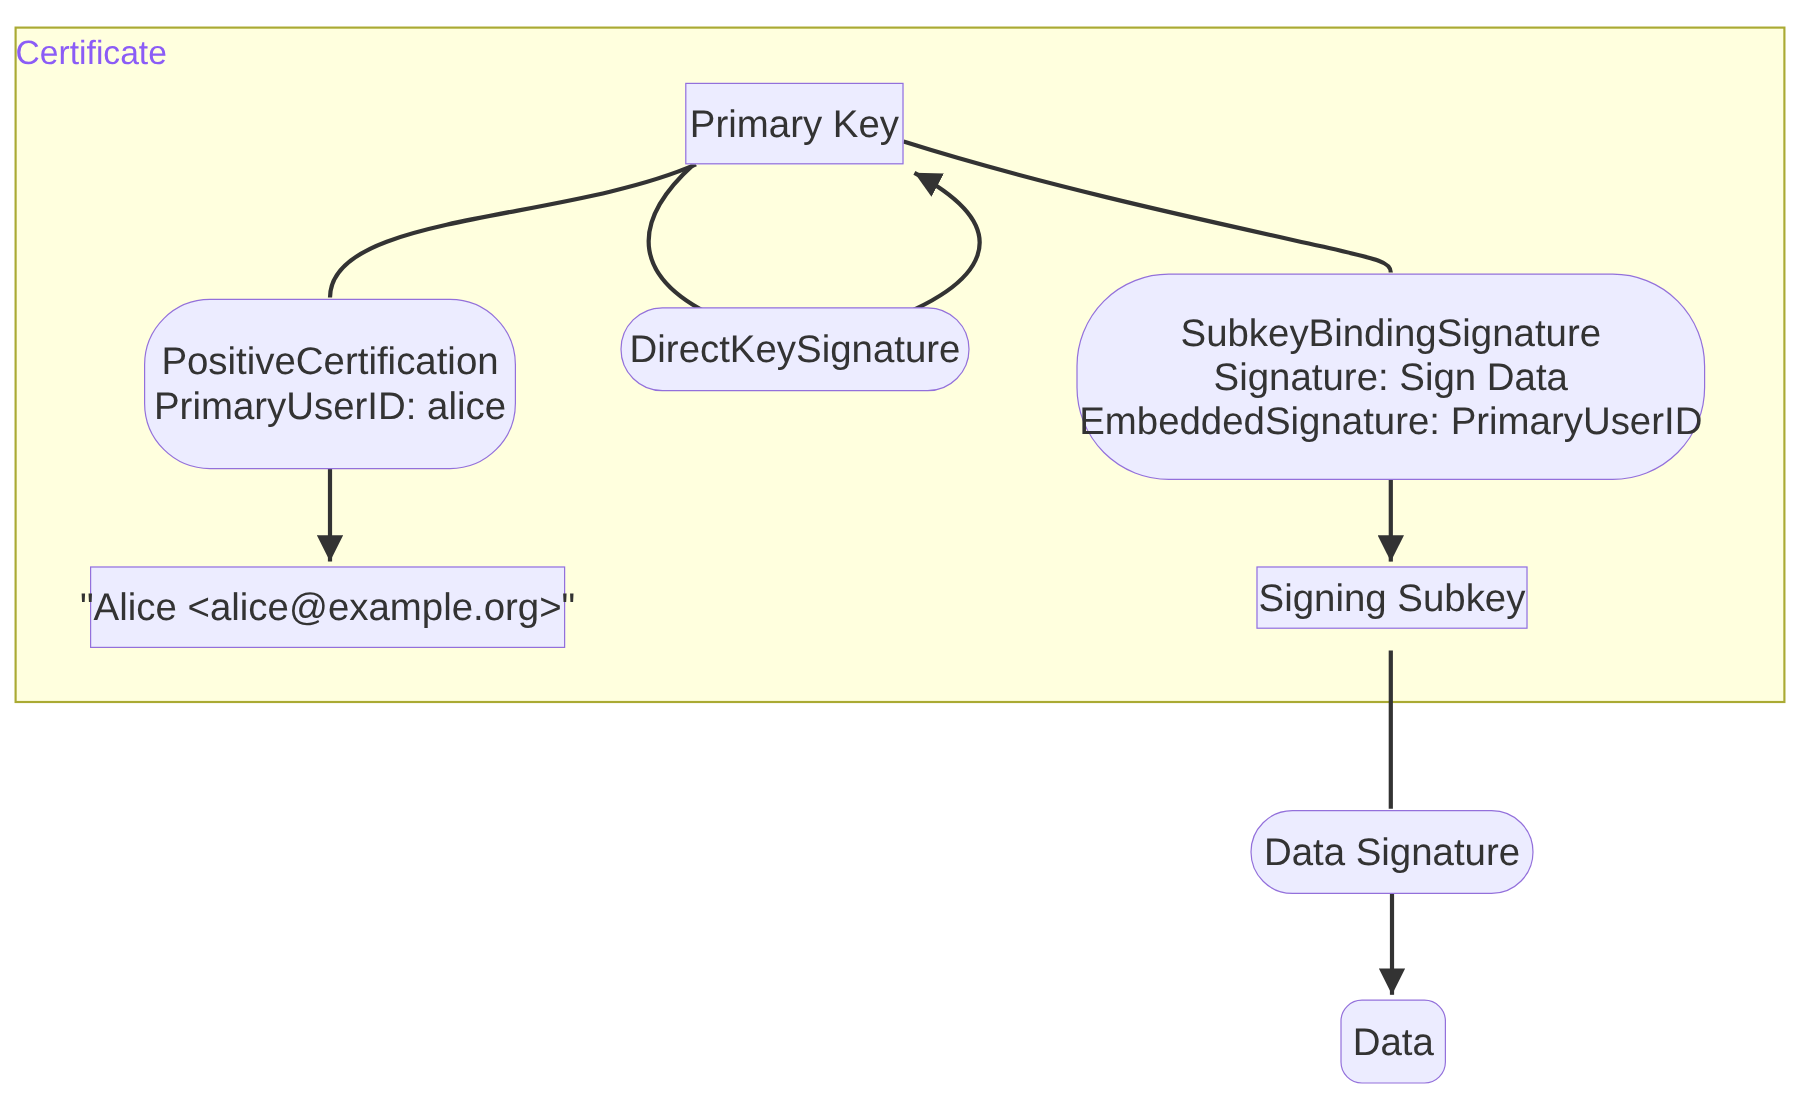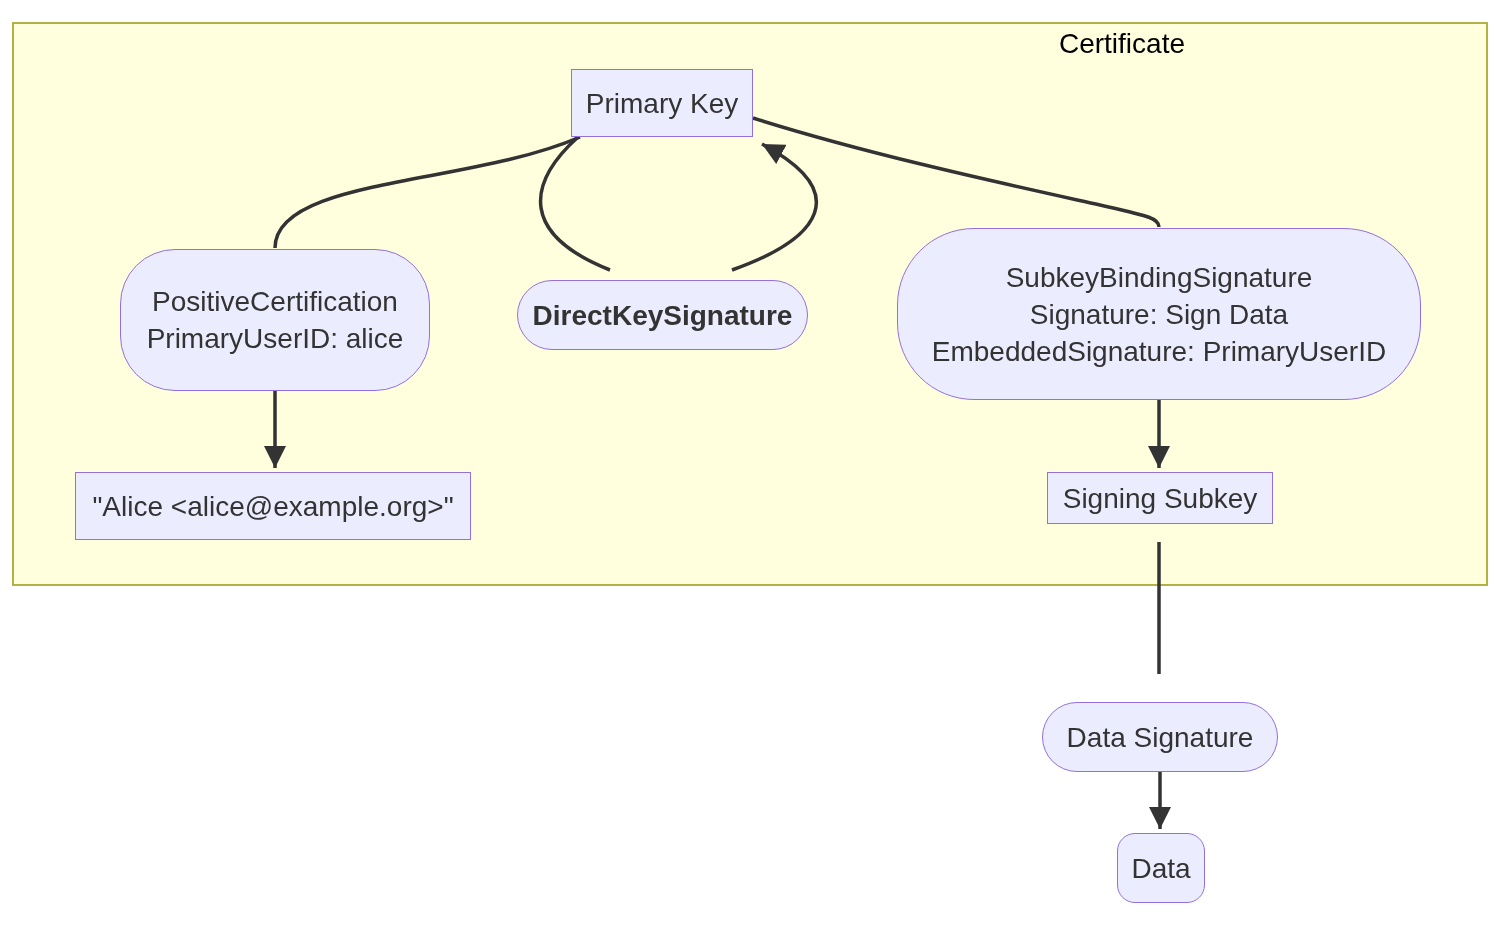--- a/index.html
+++ b/index.html
@@ -7,40 +7,40 @@
     position:relative;
     width:1500px;height:927px;
     background:#ffffff;
     font-family:"Liberation Sans", sans-serif;
     color:#333333;
     overflow:hidden;
   }
   .edges-svg{position:absolute;left:0;top:0;width:1500px;height:927px;}
   .cluster-label{
     position:absolute;left:13px;top:28px;width:1172px;
-    text-align:right;font-size:28px;line-height:32px;color:#000000;
+    text-align:left;font-size:28px;line-height:32px;color:#8b5cf6;
   }
   .node{
     position:absolute;
     box-sizing:border-box;
     background:#ececff;
     border:1.4px solid #9370db;
     display:flex;flex-direction:column;justify-content:center;align-items:center;
-    font-size:28px;line-height:37px;color:#333333;
+    font-size:32px;line-height:37px;color:#333333;
     text-align:center;white-space:nowrap;
   }
   .node .line{display:block;}
   
   .n-primary-key        {left:571px; top:69px;  width:182px; height:68px;}
   .n-positive-cert      {left:120px; top:249px; width:310px; height:142px; border-radius:55px;}
-  .n-direct-key-sig     {left:517px; top:280px; width:291px; height:70px;  border-radius:35px;font-weight:bold;}
+  .n-direct-key-sig     {left:517px; top:256px; width:291px; height:70px;  border-radius:35px;}
   .n-subkey-binding-sig {left:897px; top:228px; width:524px; height:172px; border-radius:77px;}
   .n-user-id            {left:75px;  top:472px; width:396px; height:68px;}
   .n-signing-subkey     {left:1047px;top:472px; width:226px; height:52px;}
-  .n-data-signature     {left:1042px;top:675px; width:236px; height:70px;  border-radius:35px;margin-top:27px;}
+  .n-data-signature     {left:1042px;top:675px; width:236px; height:70px;  border-radius:35px;}
   .n-data               {left:1117px;top:833px; width:88px;  height:70px;  border-radius:18px;}
 </style>
 </head>
 <body>
 
 <div class="canvas">
 
   <svg class="edges-svg" viewBox="0 0 1500 927" xmlns="http://www.w3.org/2000/svg">
     <defs>
       <marker id="arrow" viewBox="0 0 12 12" refX="12" refY="6" markerWidth="22" markerHeight="22" markerUnits="userSpaceOnUse" orient="auto">

